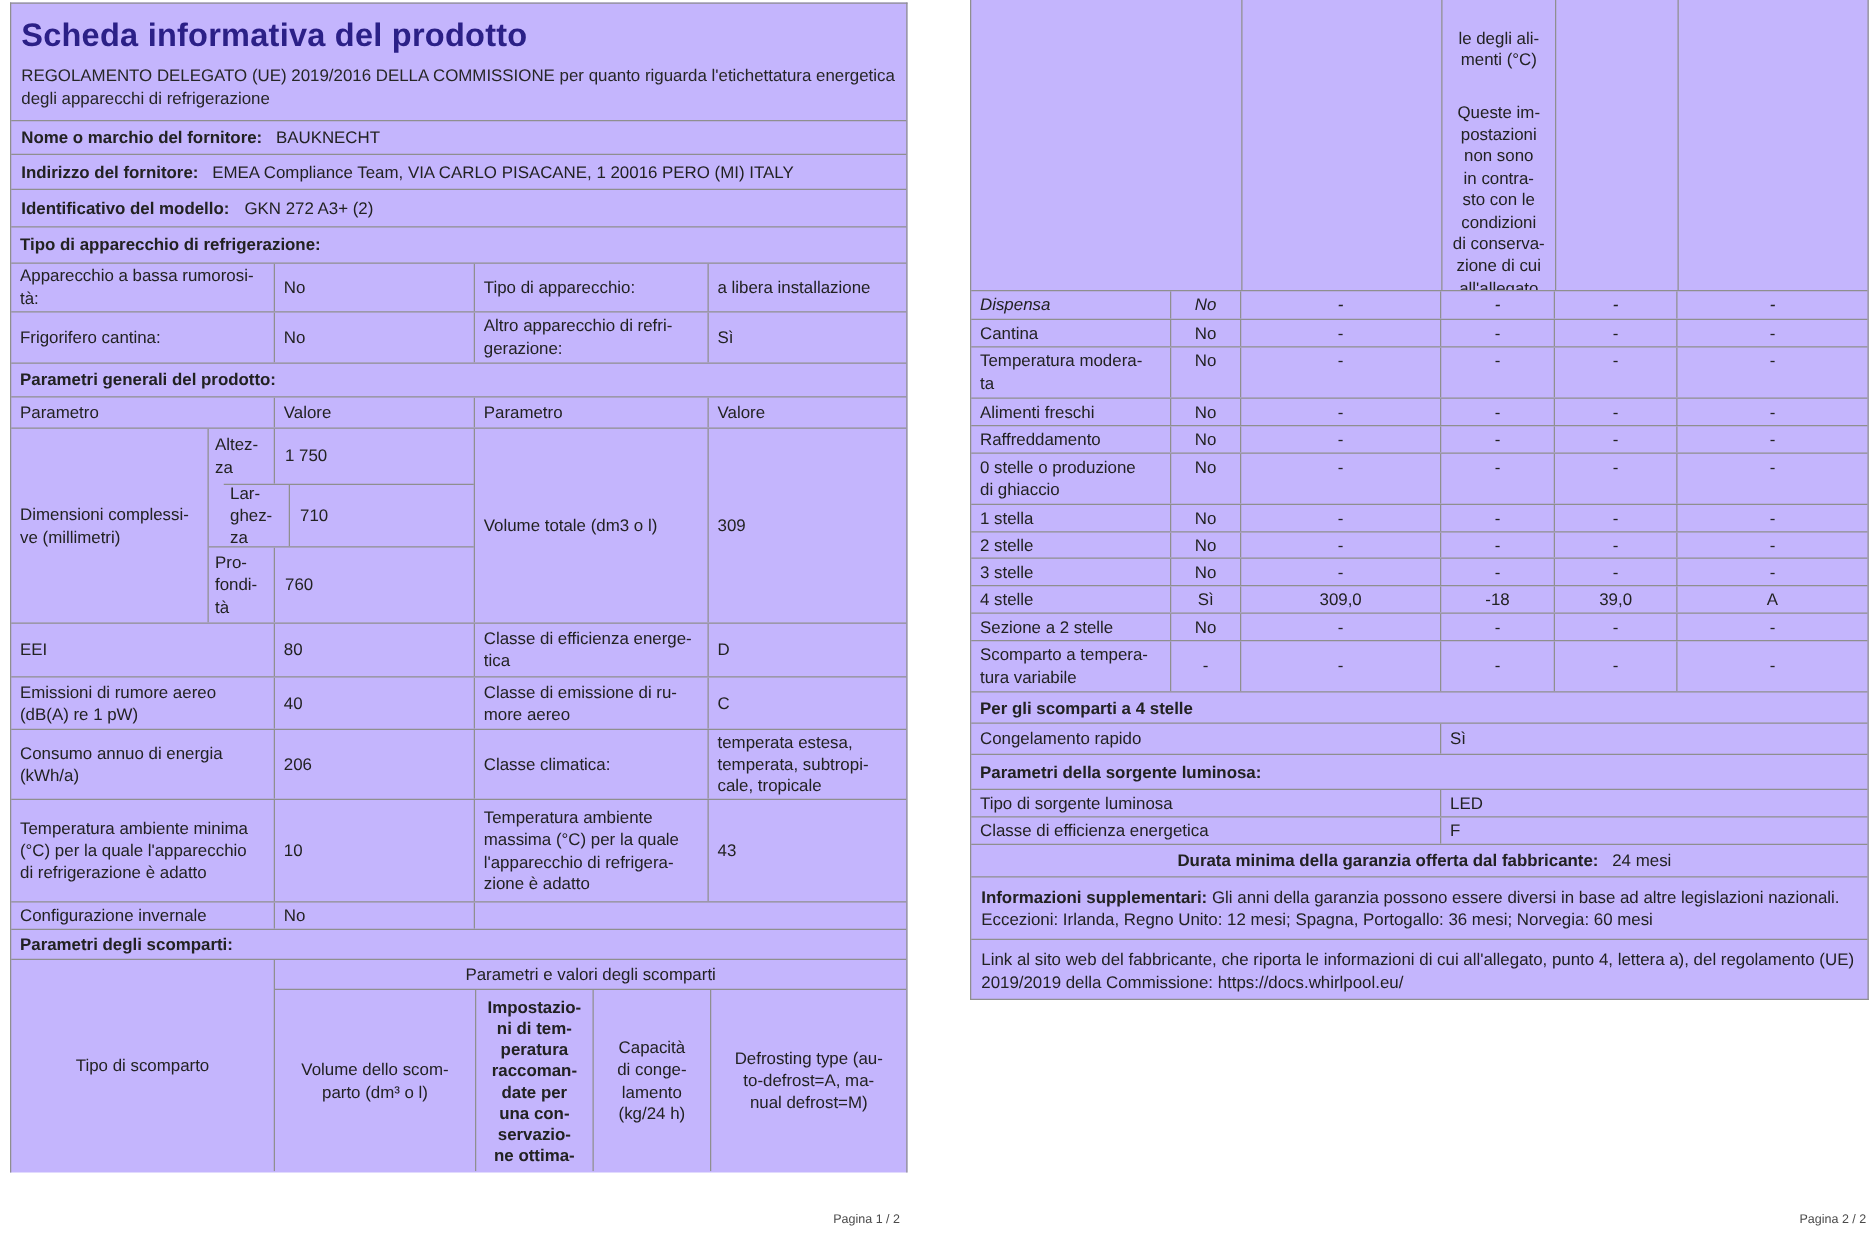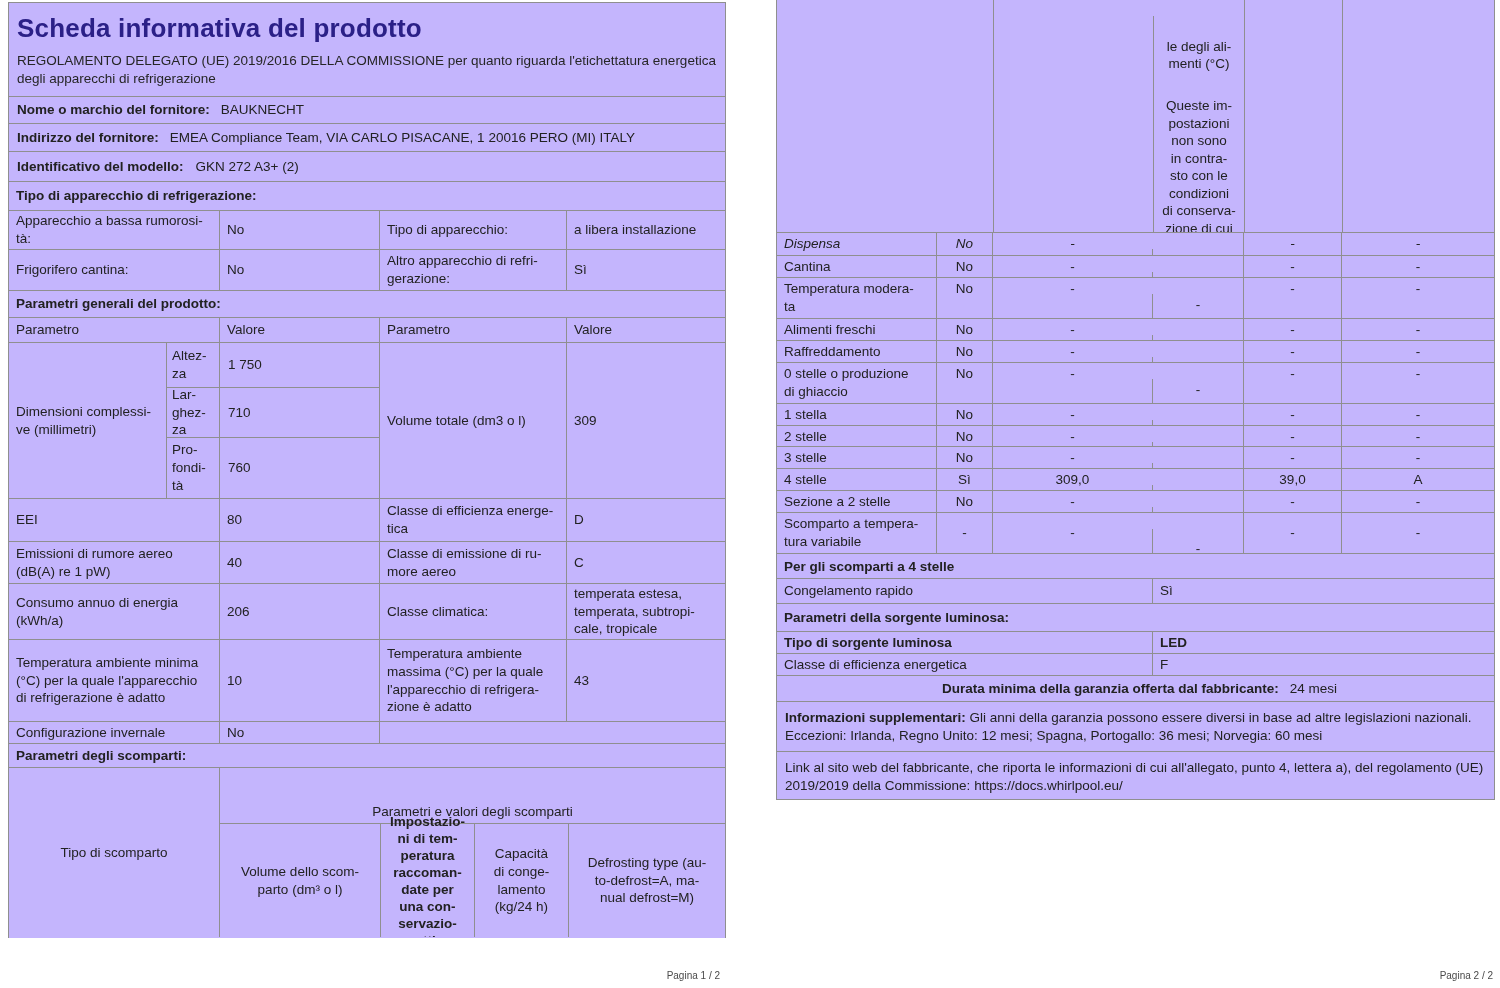--- a/index.html
+++ b/index.html
@@ -42,34 +42,34 @@
   
   .dimA{width:157px;flex:none;}
   .dimsub{width:213px;flex:none;border-left:1px solid var(--bc);display:flex;flex-direction:column;height:100%;}
   .dsr{display:flex;border-top:1px solid var(--bc);align-items:center;overflow:hidden;}
   .dsr.first{border-top:none;}
   .dsl{width:52px;flex:none;padding:2px 2px 2px 5px;white-space:pre-line;}
   .dsv{flex:1;border-left:1px solid var(--bc);height:100%;display:flex;align-items:center;padding:2px 8px;}
 
   
   .comp-right{flex:1;display:flex;flex-direction:column;border-left:1px solid var(--bc);min-width:0;}
-  .comp-group{height:24px;border-bottom:1px solid var(--bc);display:flex;align-items:center;justify-content:center;flex:none;margin-top:32px;}
+  .comp-group{height:24px;border-bottom:1px solid var(--bc);display:flex;align-items:center;justify-content:center;flex:none;}
   .comp-cols{flex:1;display:flex;min-height:0;}
   .ch1{width:160px;flex:none;}
   .ch2{width:94px;flex:none;}
   .ch3{width:94px;flex:none;}
   .ch4{flex:1;min-width:0;}
   .ch{padding:2px 4px;white-space:pre-line;}
   .tight{line-height:1.26;font-weight:bold;}
 
   
   .q1{width:159px;flex:none;}
   .q2{width:56px;flex:none;}
   .q3{width:160px;flex:none;}
-  .q4{width:91px;flex:none;margin-top:16px;}
+  .q4{width:91px;flex:none;}
   .q5{width:98px;flex:none;}
   .q6{flex:1;min-width:0;}
   .qm12{width:216px;flex:none;}  
   .half{width:375px;flex:none;}  
 
   .contpara{white-space:pre-line;text-align:center;padding-top:4px;line-height:1.3;}
   .contpara .p2{margin-top:7px;}
 
   .para{display:block;padding:4px 8px;}
   .para span{white-space:normal;}
@@ -135,21 +135,21 @@
 
     <div class="row stretch" style="height:156px;">
       <div class="cell dimA vc">Dimensioni complessi-
 ve (millimetri)</div>
       <div class="dimsub">
         <div class="dsr first" style="height:44px;">
           <div class="dsl">Altez-
 za</div>
           <div class="dsv">1 750</div>
         </div>
-        <div class="dsr" style="height:50px;">
+        <div class="dsr" style="height:50px;margin-left:12px;">
           <div class="dsl">Lar-
 ghez-
 za</div>
           <div class="dsv">710</div>
         </div>
         <div class="dsr" style="flex:1;">
           <div class="dsl">Pro-
 fondi-
 tà</div>
           <div class="dsv">760</div>
@@ -363,21 +363,21 @@
 
     <div class="row" style="height:25px;">
       <div class="cell half">Congelamento rapido</div>
       <div class="cell q6 bl vc">Sì</div>
     </div>
 
     <div class="row sectrow" style="height:28px;">
       <div class="cell">Parametri della sorgente luminosa:</div>
     </div>
 
-    <div class="row" style="height:22px;font-weight:bold;">
+    <div class="row" style="height:22px;">
       <div class="cell half">Tipo di sorgente luminosa</div>
       <div class="cell q6 bl vc">LED</div>
     </div>
     <div class="row" style="height:22px;">
       <div class="cell half">Classe di efficienza energetica</div>
       <div class="cell q6 bl vc">F</div>
     </div>
 
     <div class="row kvrow" style="height:26px;justify-content:center;">
       <span class="bold">Durata minima della garanzia offerta dal fabbricante:</span>

